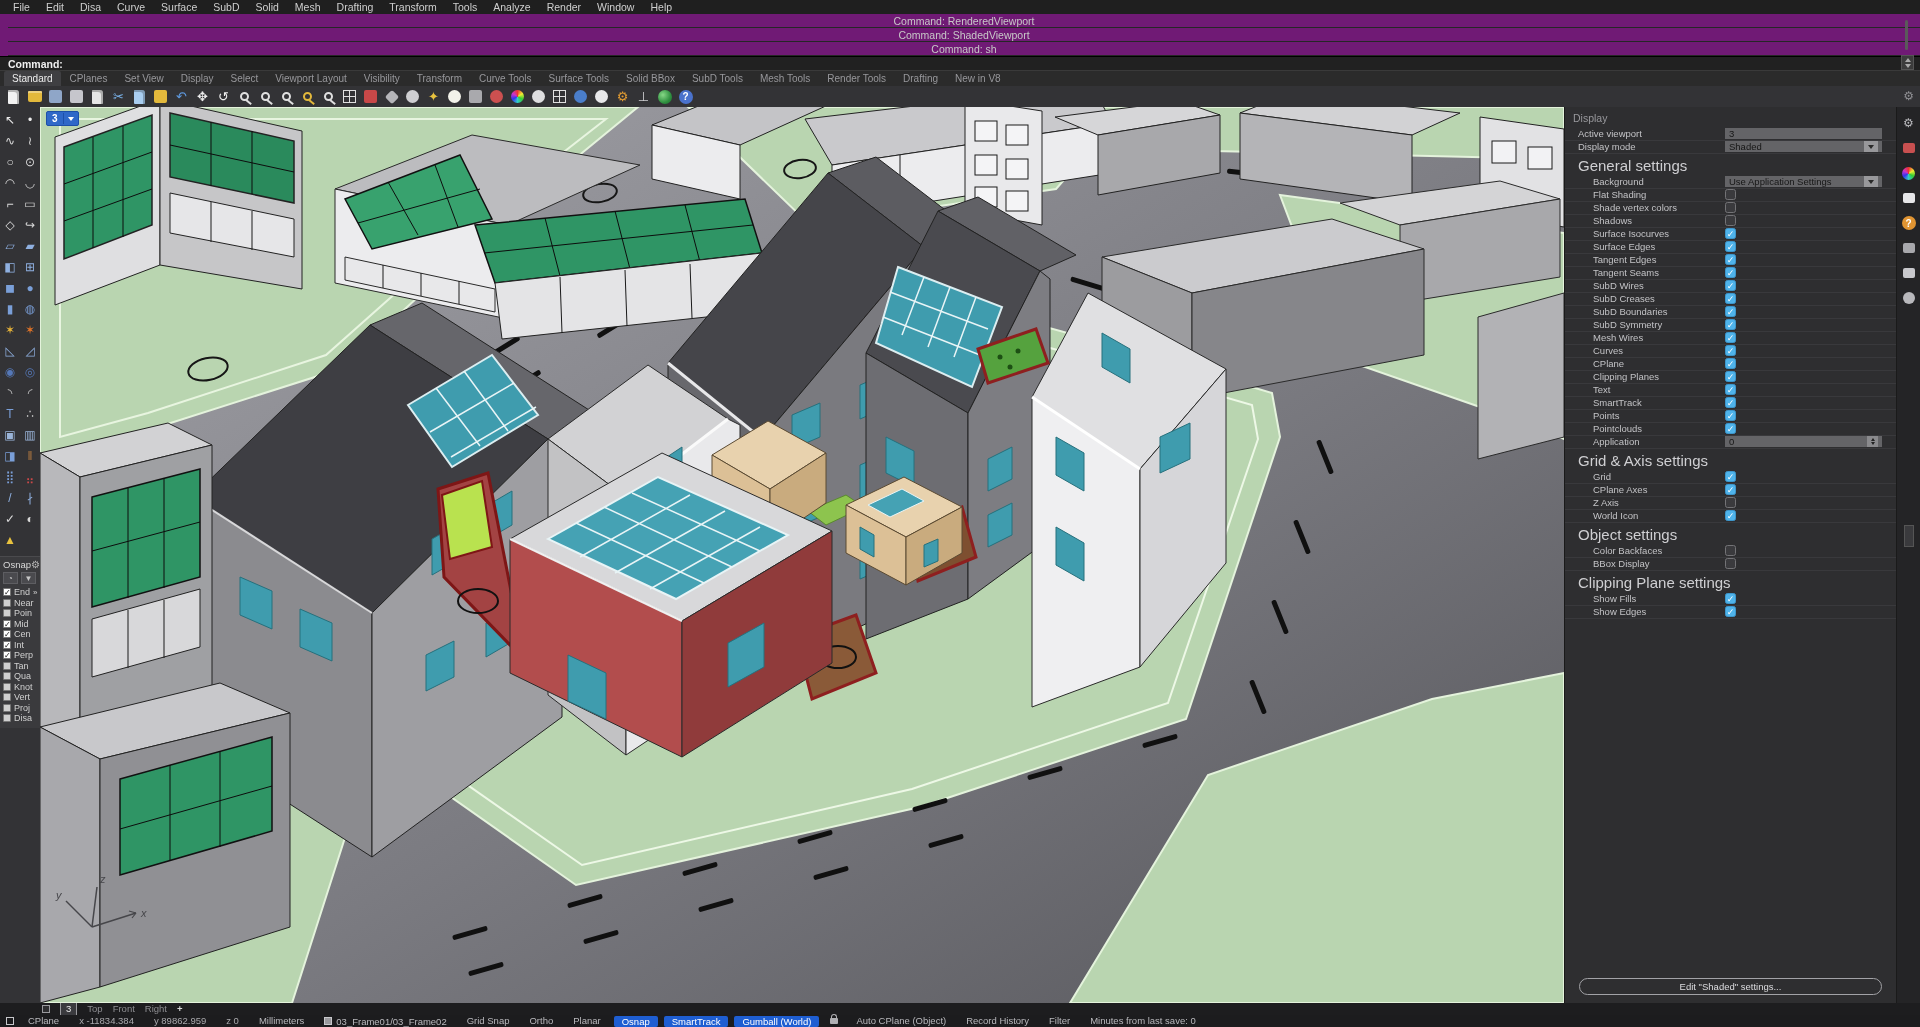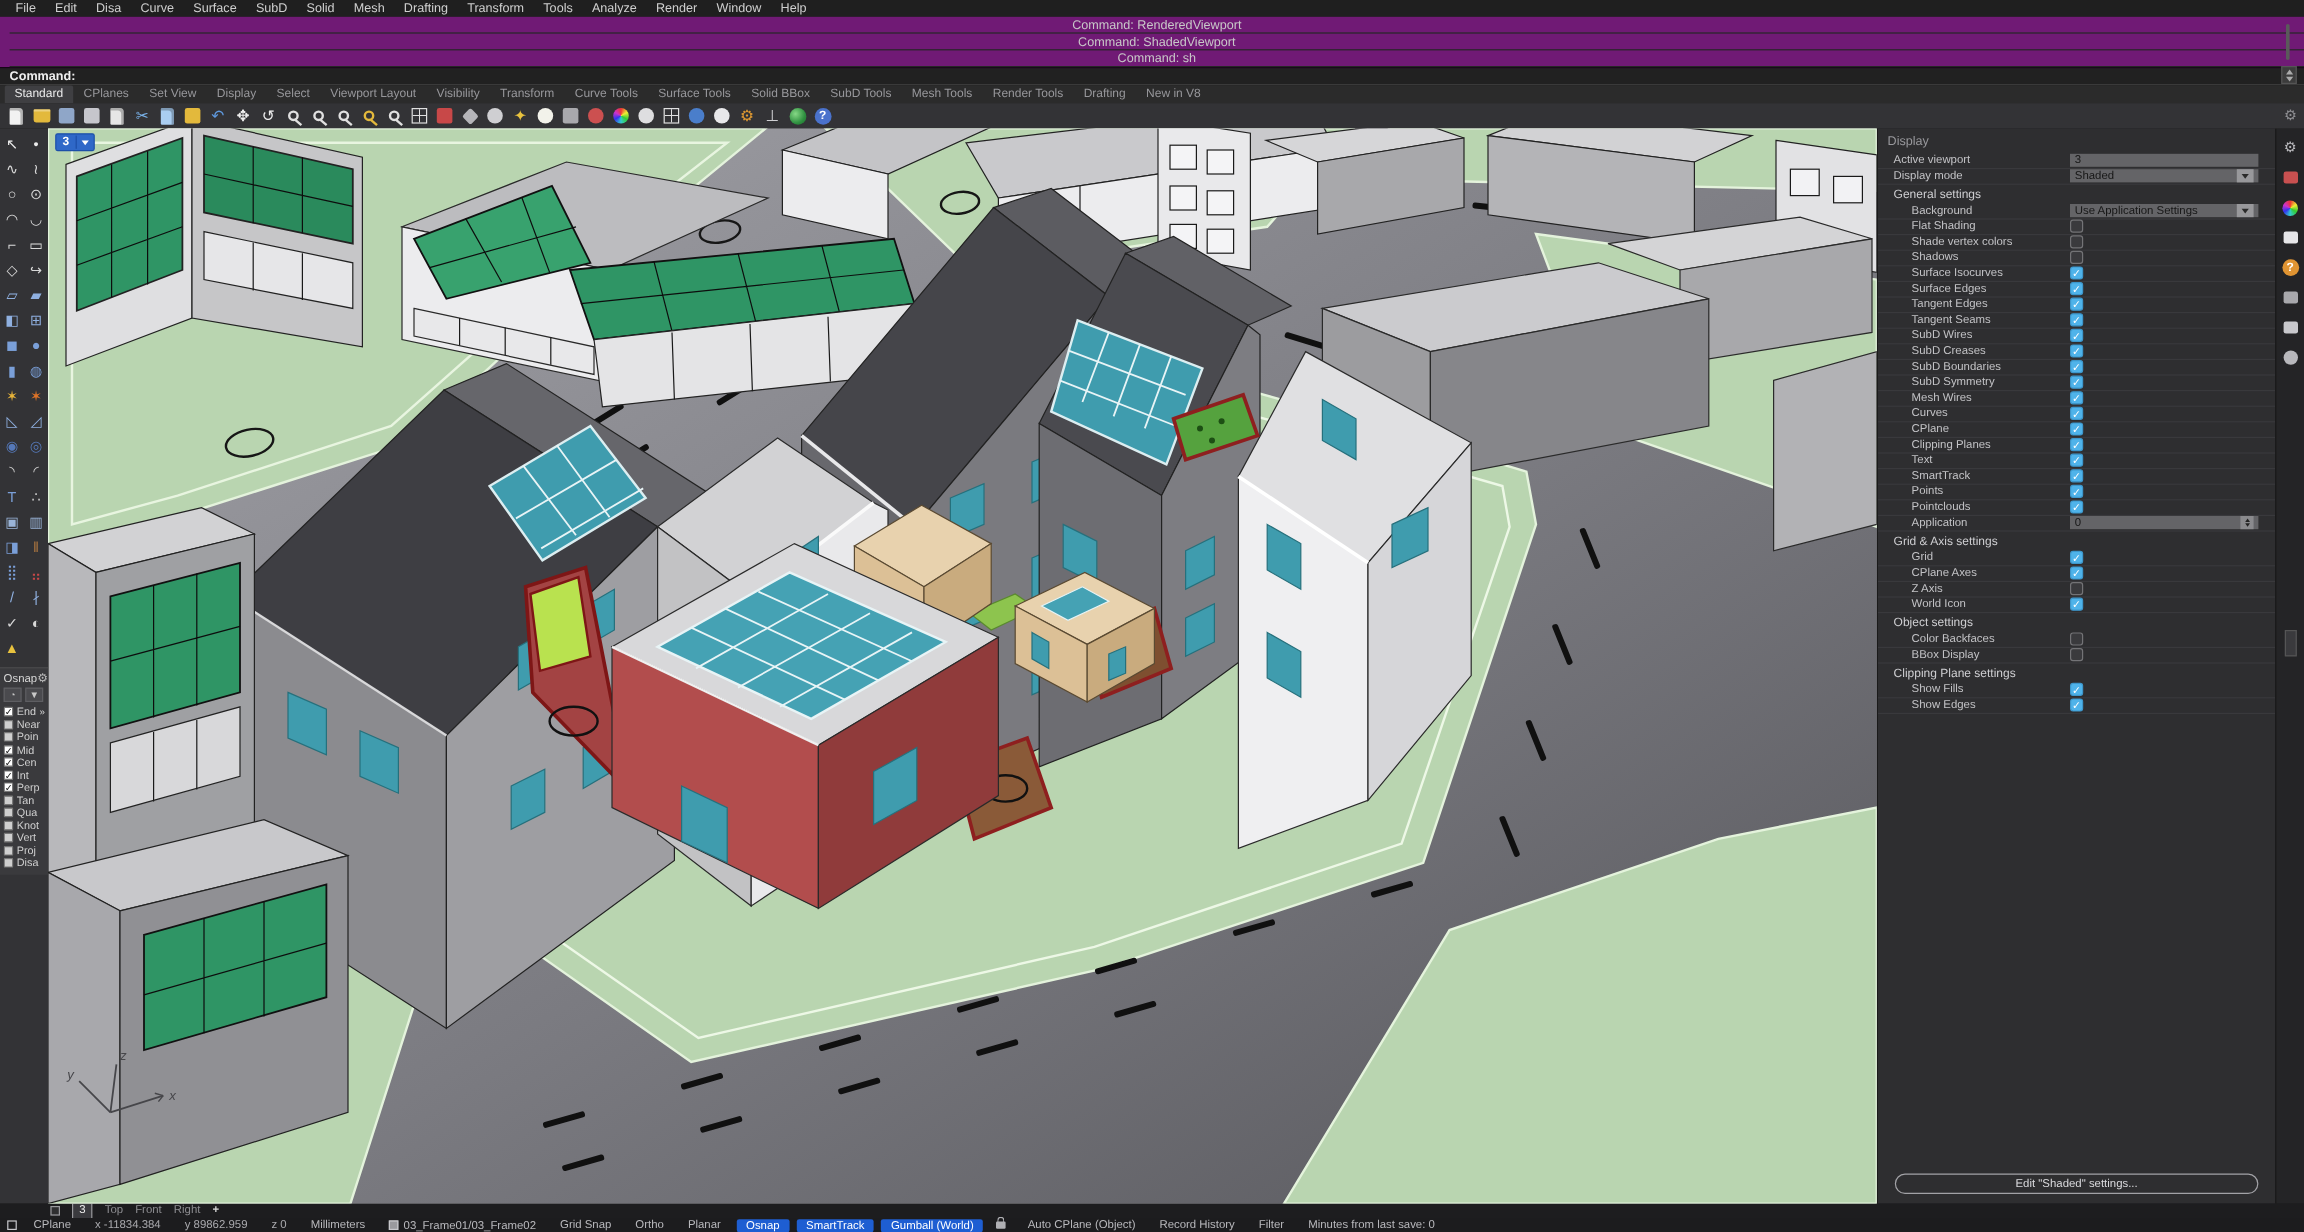--- a/index.html
+++ b/index.html
@@ -71,21 +71,21 @@
   .viewport svg { display:block; width:100%; height:100%; }
   .vp-badge { position:absolute; top:4px; left:6px; background:#2f68c8; border:1px solid #1d4fa8; border-radius:2px; display:flex; align-items:center; height:15px; color:#fff; font-size:10px; cursor:default; }
   .vp-badge .lbl { padding:0 5px; font-weight:bold; }
   .vp-badge .sep { width:1px; height:11px; background:#1d4fa8; }
   .vp-badge .car { width:0; height:0; border-left:3.5px solid transparent; border-right:3.5px solid transparent; border-top:4px solid #fff; margin:0 4px; }
 
   
   .panel { width:332px; background:#2e2e30; flex:0 0 auto; display:flex; flex-direction:column; border-left:1px solid #1a1a1a; }
   .panel-title { color:#98989c; font-size:10.5px; padding:5px 0 4px 8px; }
   .panel-rows { flex:1 1 auto; overflow:hidden; }
-  .p-section { color:#cfcfd2; font-size:10px; padding:3px 0 2px 13px; }
+  .p-section { color:#cfcfd2; font-size:15px; padding:3px 0 2px 13px; }
   .p-row { display:flex; align-items:flex-start; height:13px; border-bottom:1px solid #39393c; }
   .p-row .p-label { color:#c3c3c6; font-size:9.5px; padding-left:13px; width:160px; flex:0 0 auto; white-space:nowrap; overflow:hidden; }
   .p-row.indent .p-label { padding-left:28px; }
   .p-ctrl { flex:1 1 auto; display:flex; align-items:center; padding-right:14px; }
   .p-field { flex:1 1 auto; height:11px; background:#646467; color:#161616; font-size:9.5px; line-height:11px; padding:0 4px; display:flex; align-items:center; }
   .p-field .val { flex:1 1 auto; white-space:nowrap; overflow:hidden; }
   .p-caret { width:14px; height:11px; background:#98989b; display:flex; align-items:center; justify-content:center; flex:0 0 auto; }
   .p-caret i { width:0; height:0; border-left:3px solid transparent; border-right:3px solid transparent; border-top:4px solid #2a2a2a; }
   .p-spinbtns { width:11px; height:11px; background:#8a8a8d; display:flex; flex-direction:column; align-items:center; justify-content:center; gap:1px; flex:0 0 auto; }
   .p-spinbtns i { width:0; height:0; border-left:2.5px solid transparent; border-right:2.5px solid transparent; }

